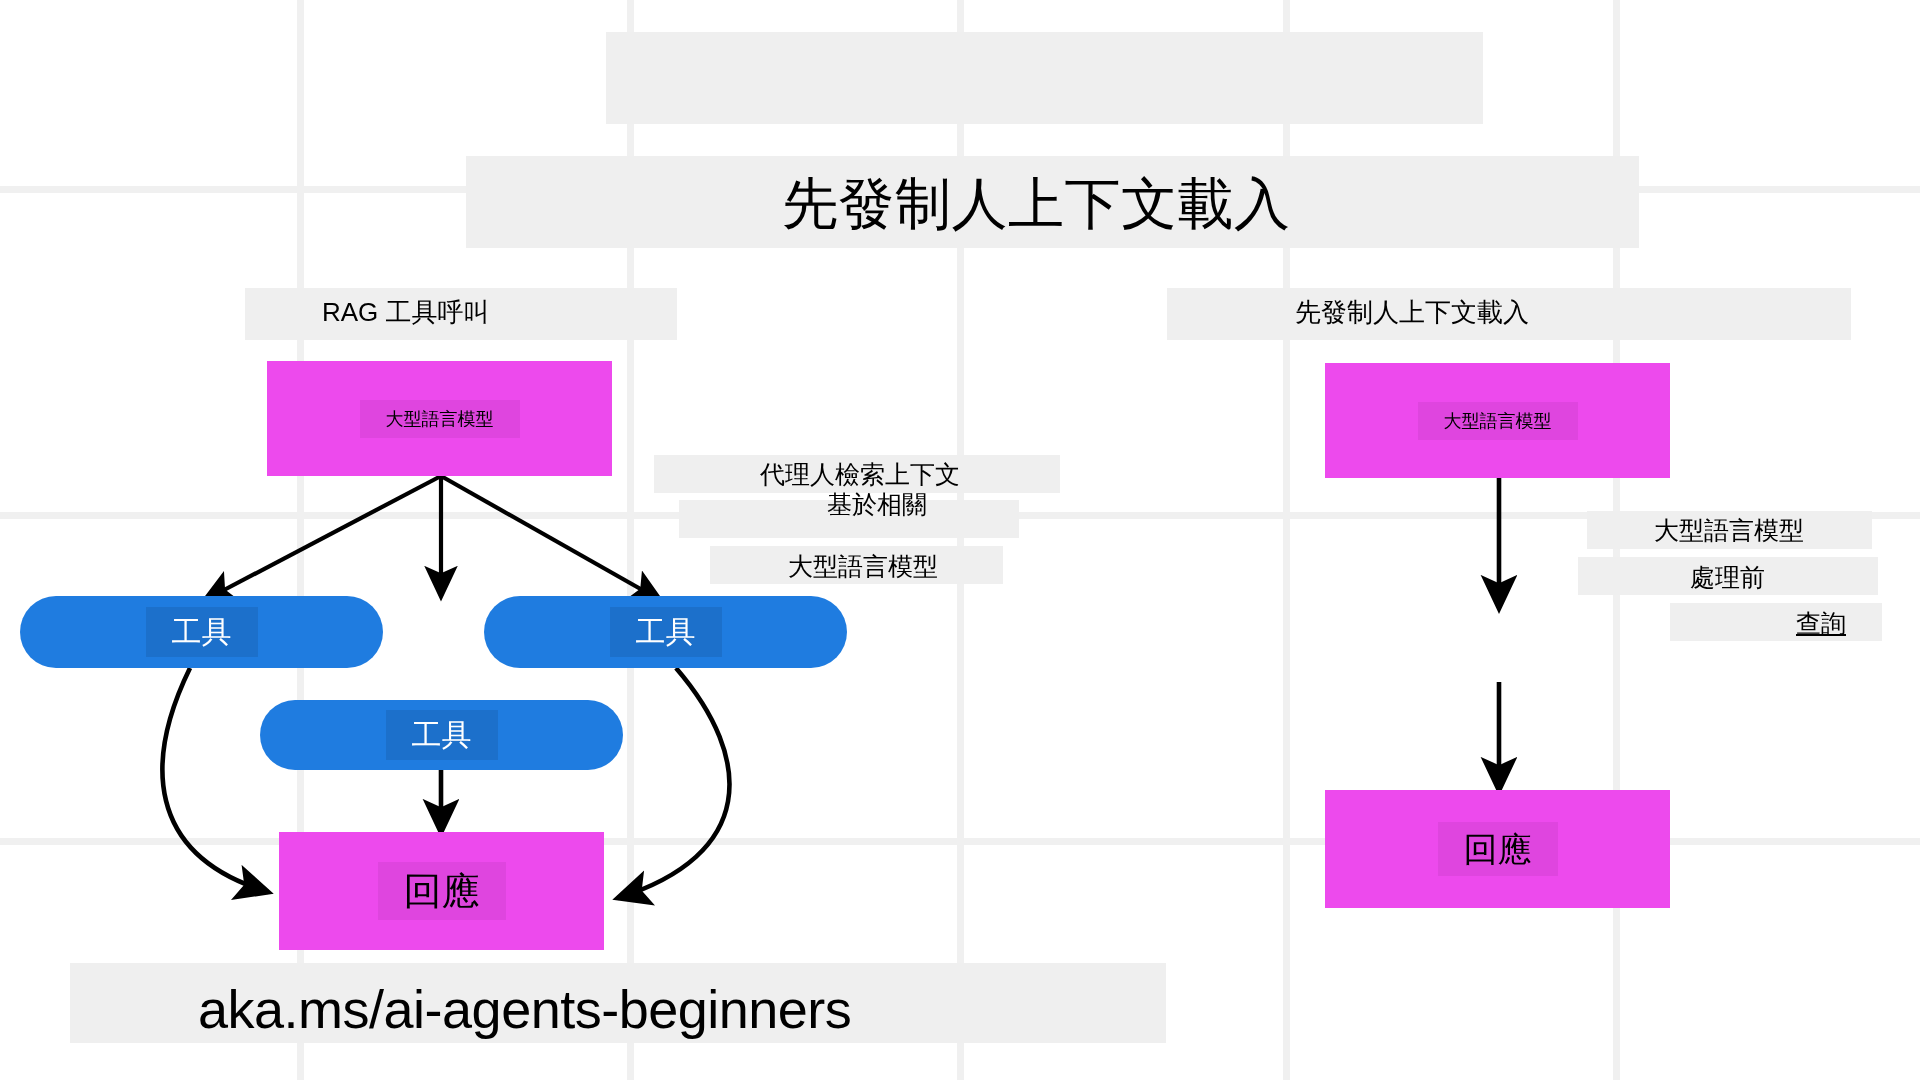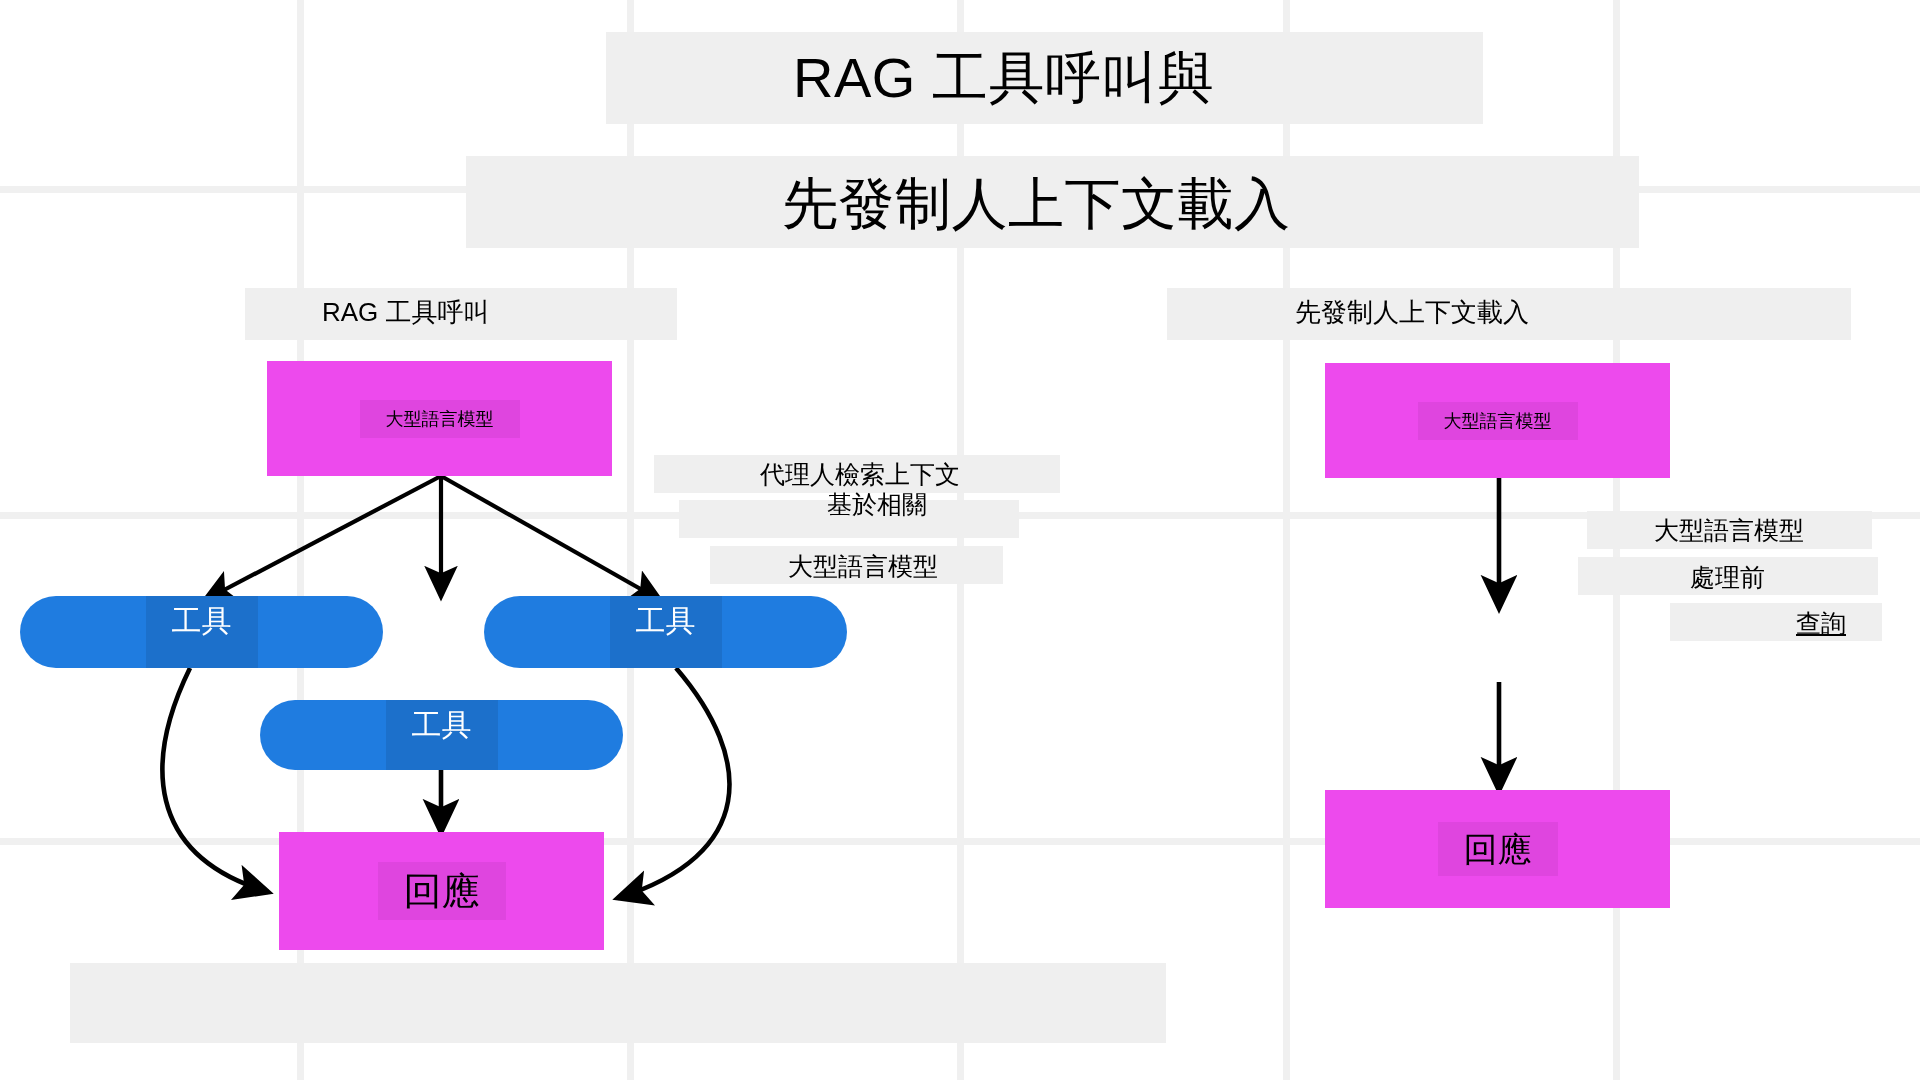--- a/index.html
+++ b/index.html
@@ -84,20 +84,21 @@
     display: flex;
     align-items: center;
     justify-content: center;
   }
   .node-pill {
     position: absolute;
     background: #1f7ce0;
     border-radius: 999px;
     z-index: 5;
     display: flex;
+    align-items: center;
     justify-content: center;
   }
   .node-label {
     position: relative;
     z-index: 2;
     white-space: nowrap;
     line-height: 1;
   }
   .node-label.dark {
     color: #000000;
@@ -141,21 +142,20 @@
     <div class="grid-v" style="left:1283px;"></div>
     <div class="grid-v" style="left:1613px;"></div>
     <div class="grid-h" style="top:186px;"></div>
     <div class="grid-h" style="top:512px;"></div>
     <div class="grid-h" style="top:838px;"></div>
   </div>
 
   <div class="band" style="left:606px;  top:32px;  width:877px; height:92px;"></div>
   <div class="band" style="left:466px;  top:156px; width:1173px; height:92px;"></div>
 
-  <div class="txt title-line" style="left:793px; top:50px;">RAG 工具呼叫與</div>
   <div class="txt title-line" style="left:782px; top:176px;">先發制人上下文載入</div>
 
   <div class="band" style="left:245px; top:288px; width:432px; height:52px;"></div>
   <div class="txt section-head" style="left:322px; top:299px;">RAG 工具呼叫</div>
 
   <div class="band" style="left:1167px; top:288px; width:684px; height:52px;"></div>
   <div class="txt section-head" style="left:1295px; top:299px;">先發制人上下文載入</div>
 
   <svg class="arrows" width="1920" height="1080" viewBox="0 0 1920 1080">
     <defs>
@@ -220,14 +220,15 @@
   <div class="band" style="left:1587px; top:511px; width:285px; height:38px;"></div>
   <div class="txt annot" style="left:1654px; top:518px;">大型語言模型</div>
 
   <div class="band" style="left:1578px; top:557px; width:300px; height:38px;"></div>
   <div class="txt annot" style="left:1690px; top:565px;">處理前</div>
 
   <div class="band" style="left:1670px; top:603px; width:212px; height:38px;"></div>
   <div class="txt annot" style="left:1796px; top:611px;text-decoration:underline;">查詢</div>
 
   <div class="band" style="left:70px; top:963px; width:1096px; height:80px;"></div>
+  <div class="txt footer-url" style="left:198px; top:982px;">aka.ms/ai-agents-beginners</div>
 
 </div>
 
 </body></html>

